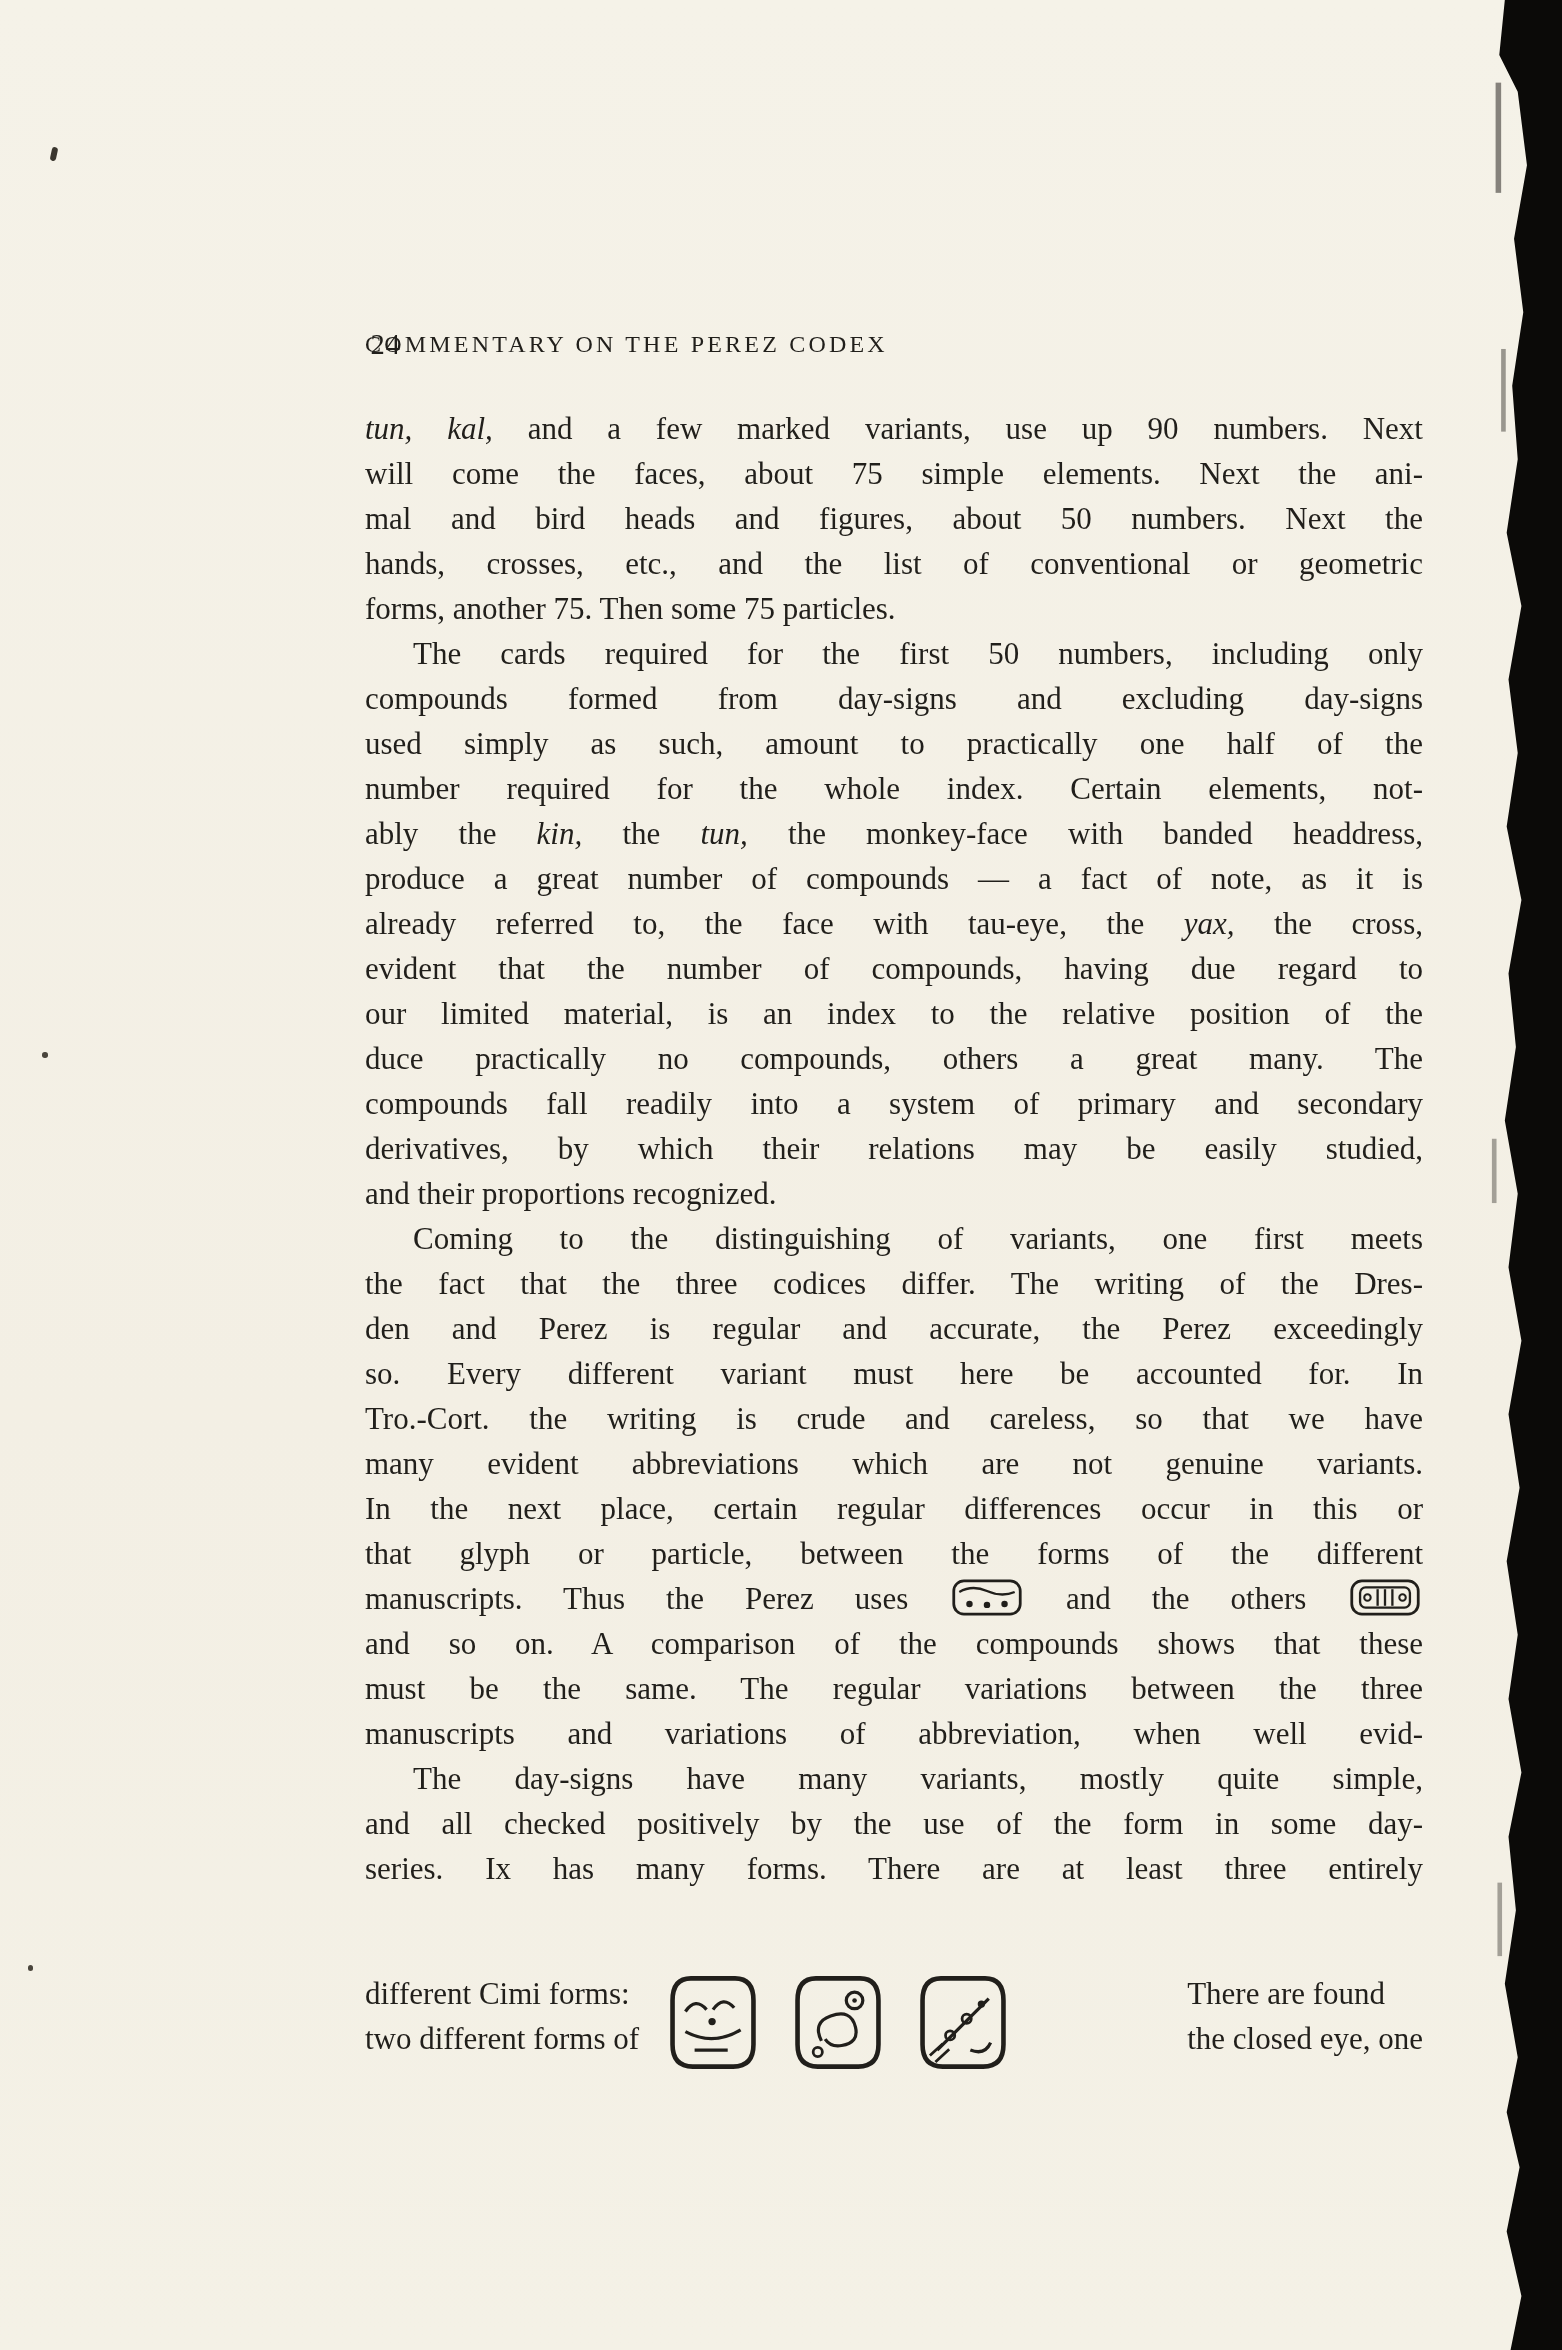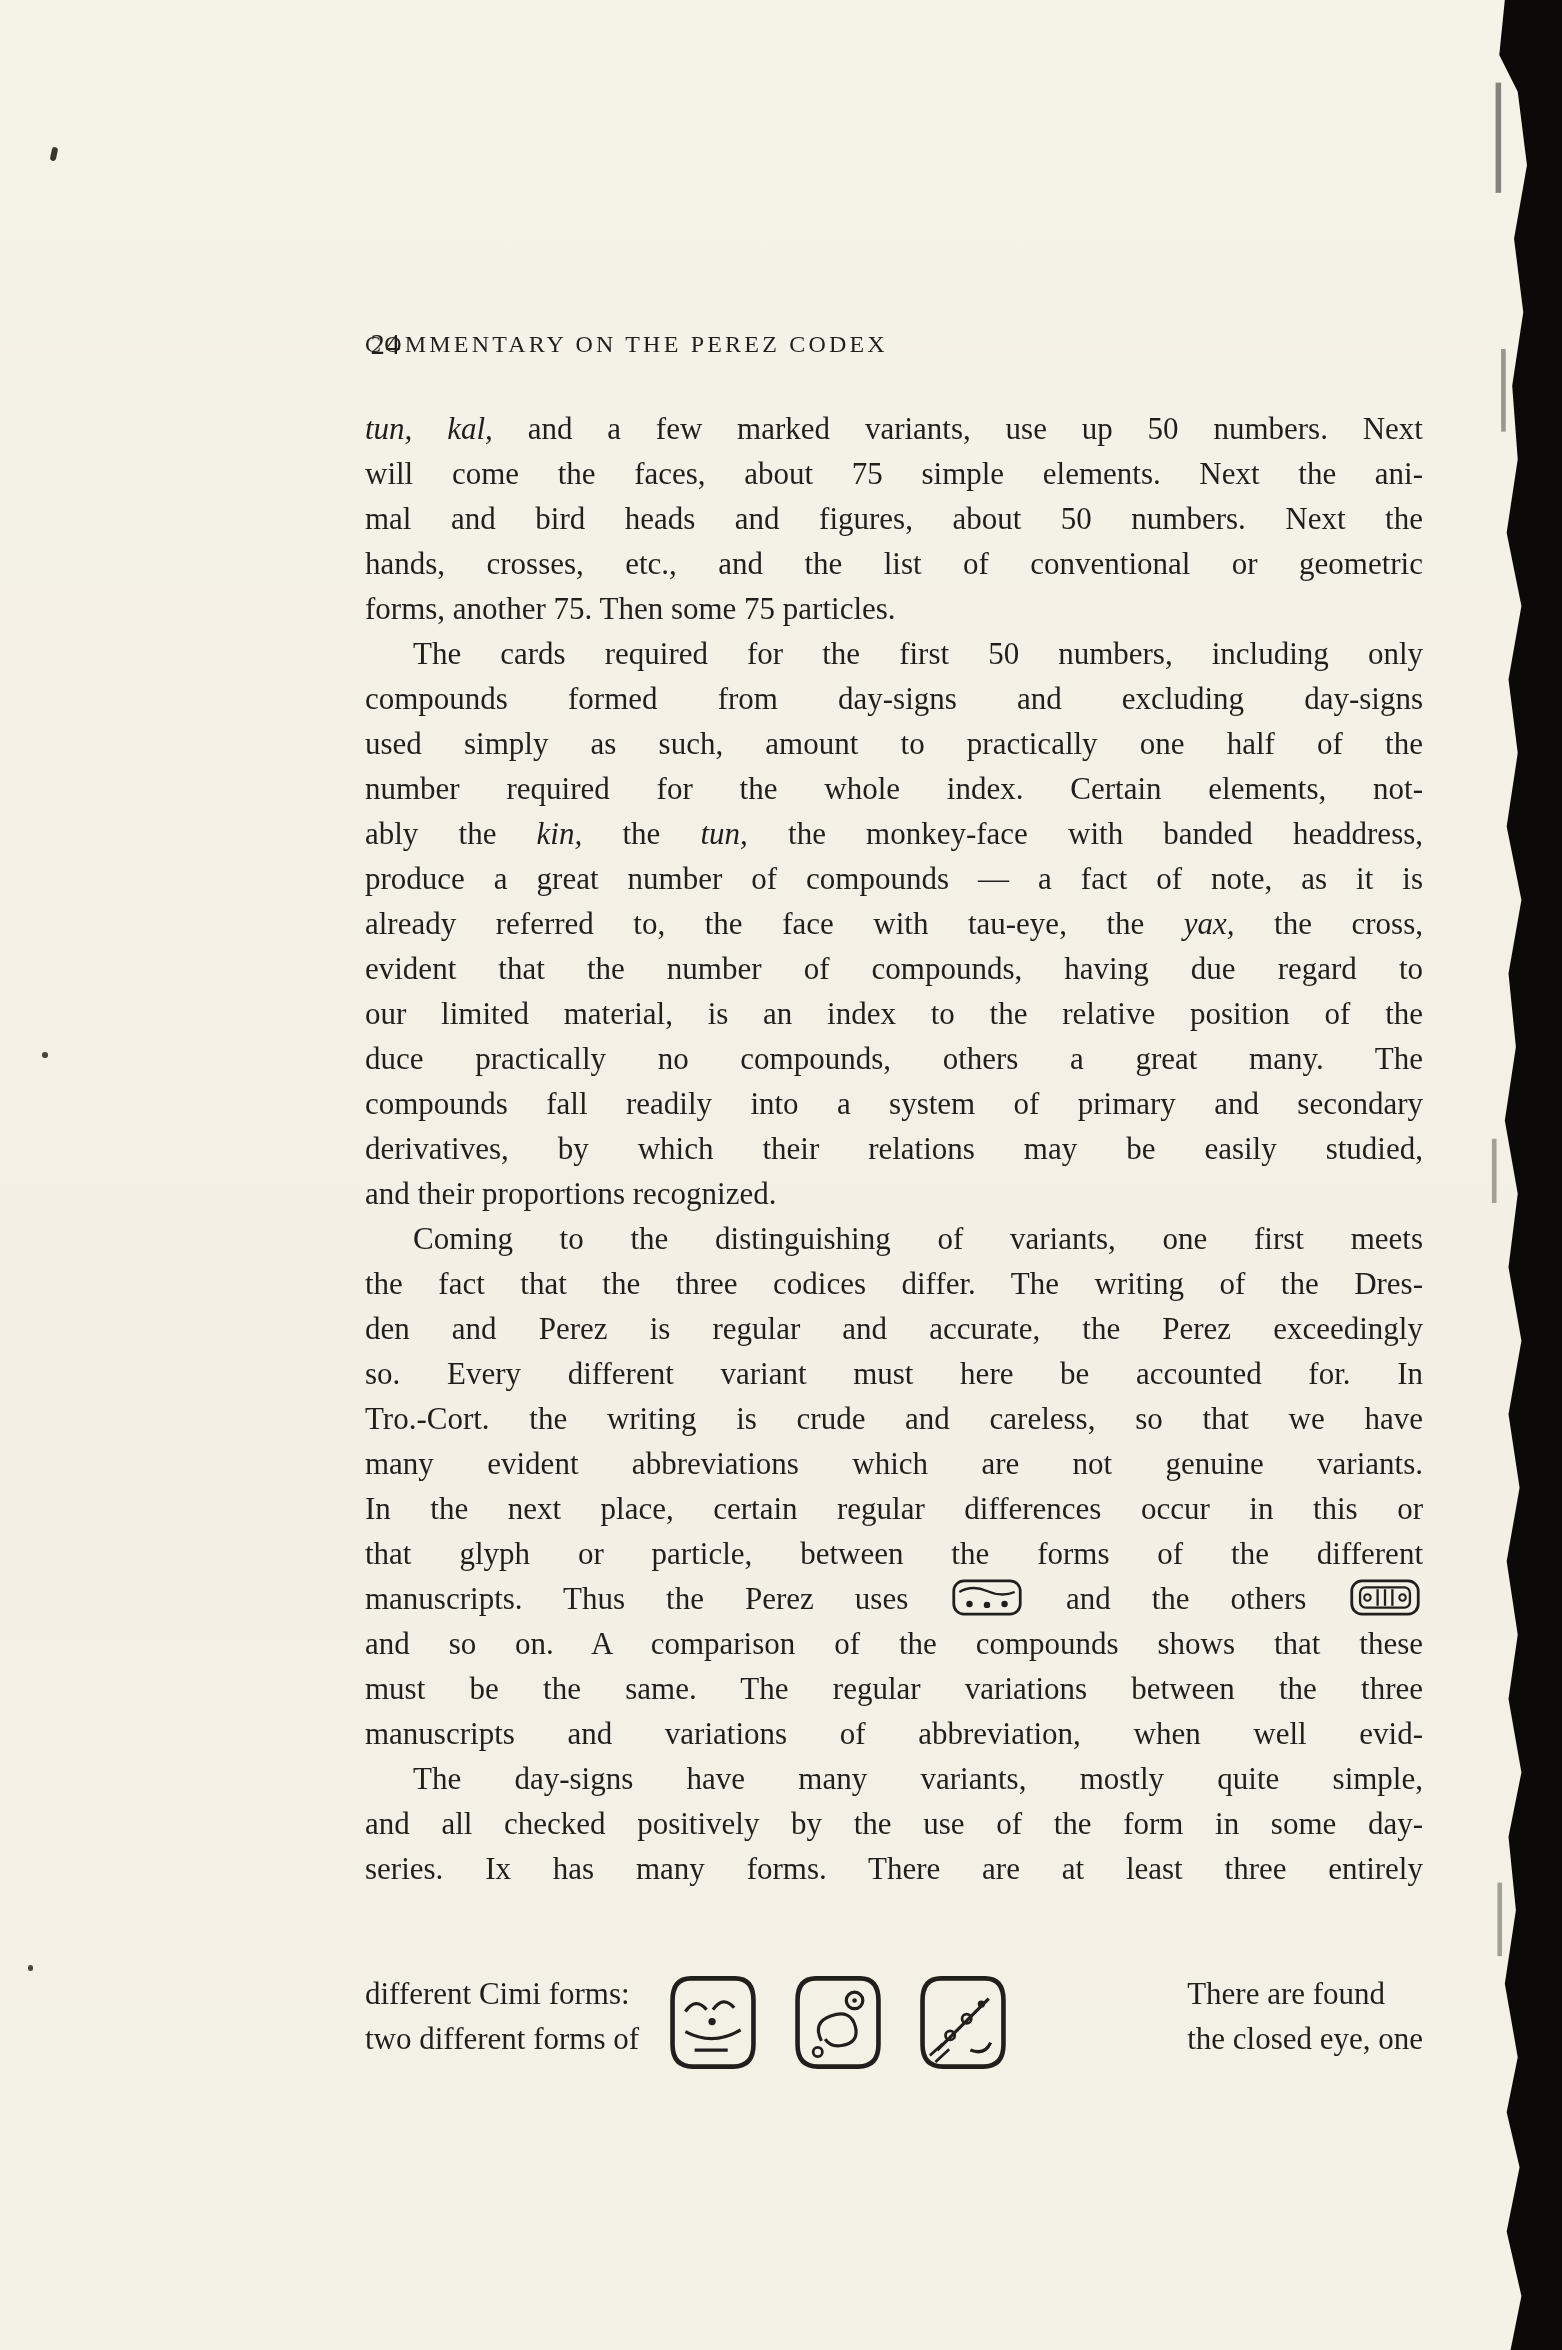--- a/index.html
+++ b/index.html
@@ -35,21 +35,21 @@
 </head>
 <body>
 
 <div class="header">
   <span class="page-number">24</span>
   <span class="running-header">COMMENTARY ON THE PEREZ CODEX</span>
 </div>
 
 <div class="text-block">
     <div>
-      <div class="line"><em>tun, kal,</em><span> and a few marked variants, use up 50 numbers. Next</span></div>
+      <div class="line"><em>tun, kal,</em><span> and a few marked variants, use up 90 numbers. Next</span></div>
       <div class="line">will come the faces, about 75 simple elements. Next the ani-</div>
       <div class="line">mal and bird heads and figures, about 50 numbers. Next the</div>
       <div class="line">hands, crosses, etc., and the list of conventional or geometric</div>
       <div class="line last">forms, another 75. Then some 75 particles.</div>
     </div>
     <div>
       <div class="line indent">The cards required for the first 50 numbers, including only</div>
       <div class="line">compounds formed from day-signs and excluding day-signs</div>
       <div class="line">used simply as such, amount to practically one half of the</div>
       <div class="line">number required for the whole index. Certain elements, not-</div>

